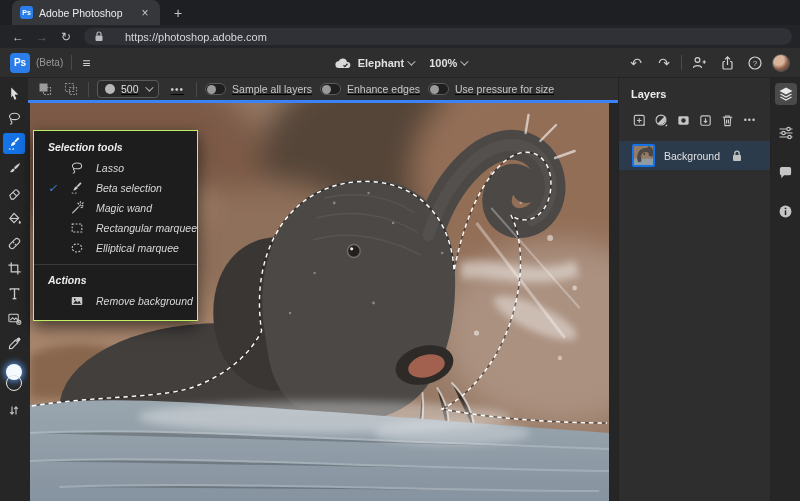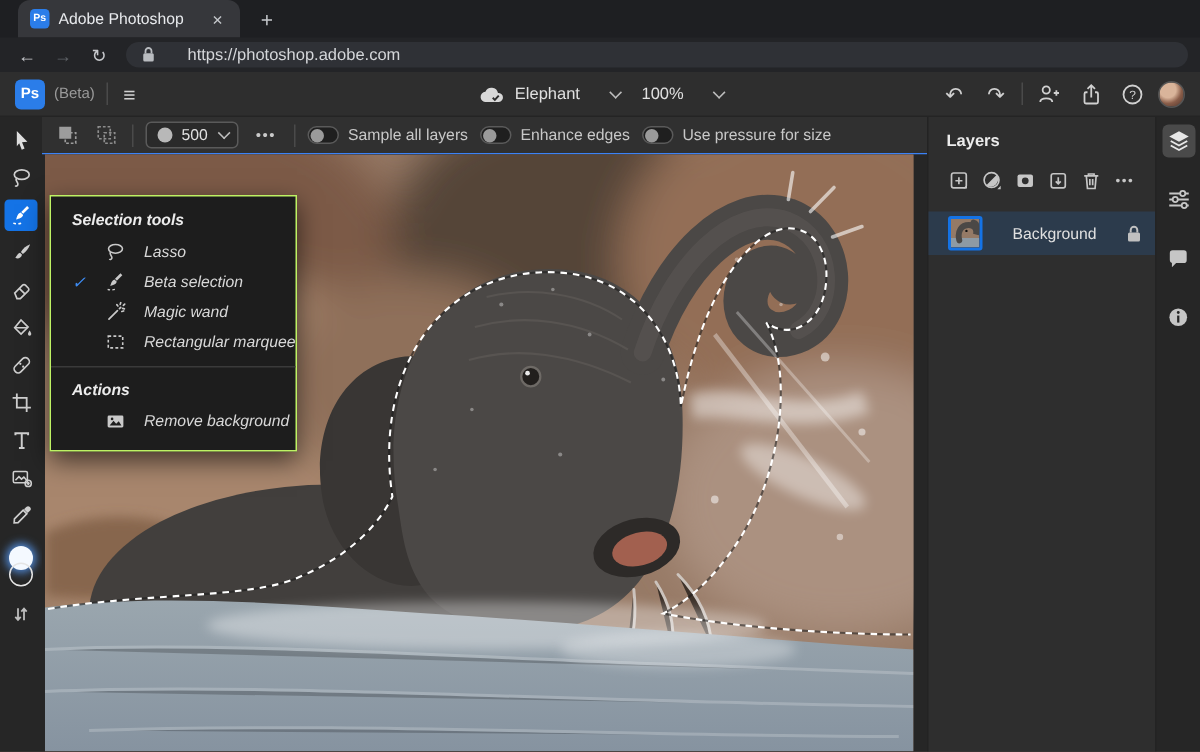--- a/index.html
+++ b/index.html
@@ -31,21 +31,21 @@
   .ps-header { height:30px; background:#2e2e2e; border-bottom:1px solid #242424;
     display:flex; align-items:center; padding:0 10px; position:relative; }
   .ps-logo { width:20px; height:20px; border-radius:4px; background:#2b7de9; color:#fff;
     font-size:10px; font-weight:bold; display:flex; align-items:center; justify-content:center; }
   .beta { color:#9a9a9a; font-size:10px; margin:0 8px 0 6px; }
   .vdiv { width:1px; height:15px; background:#4a4a4a; }
   .hamburger { color:#d0d0d0; font-size:14px; margin-left:10px; }
   .hdr-center { position:absolute; left:0; right:0; display:flex; justify-content:center;
     align-items:center; gap:6px; pointer-events:none; }
   .hdr-center > * { pointer-events:auto; }
-  .doc-name, .zoom-level { color:#e0e0e0; font-size:11px; display:flex; align-items:center; gap:19px; }
+  .doc-name, .zoom-level { color:#e0e0e0; font-size:11px; display:flex; align-items:center; gap:3px;font-weight:bold; }
   .chev { width:6px; height:6px; border-right:1.4px solid #bdbdbd; border-bottom:1.4px solid #bdbdbd;
     transform:rotate(45deg) translateY(-2px); display:inline-block; }
   .hdr-right { margin-left:auto; display:flex; align-items:center; gap:6px; z-index:1; }
   .hdr-btn { width:22px; height:22px; display:flex; align-items:center; justify-content:center;
     color:#d0d0d0; font-size:14px; }
   .avatar { width:18px; height:18px; border-radius:50%;
     background:radial-gradient(circle at 35% 30%, #d9b49a 0 35%, #8a5d49 60%, #4a322a 100%);
     border:1px solid #555; }
 
   
@@ -58,22 +58,22 @@
   .tool.active { background:#1473e6; color:#ffffff; }
   .tool svg { display:block; }
   .swatches { position:relative; width:20px; height:30px; margin-top:6px; }
   .fg-swatch { position:absolute; top:0; left:2px; width:16px; height:16px; border-radius:50%;
     background:#f4f9ff; box-shadow:0 0 6px 2px rgba(90,160,255,.8); }
   .bg-swatch { position:absolute; top:11px; left:2px; width:16px; height:16px; border-radius:50%;
     border:1.6px solid #e4e4e4; }
   .swap-tool { margin-top:4px; color:#bdbdbd; }
 
   .main { flex:1; display:flex; flex-direction:column; min-width:0; }
-  .options-bar { height:25px; background:#303030; border-bottom:1px solid #3b82f6;
-    display:flex; align-items:center; padding:0 8px; gap:8px; flex:none; }
+  .options-bar { height:25px; background:#303030; border-bottom:3px solid #3b82f6;
+    display:flex; align-items:center; padding:0 8px; gap:8px; flex:none;text-decoration:underline; }
   .opt-icon { width:18px; height:18px; display:flex; align-items:center; justify-content:center; color:#c9c9c9; }
   .size-pill { height:18px; border:1px solid #5a5a5a; border-radius:4px; background:#2a2a2a;
     display:flex; align-items:center; gap:6px; padding:0 7px; }
   .brush-dot { width:10px; height:10px; border-radius:50%; background:#b8b8b8; }
   .size-val { color:#e0e0e0; font-size:10.5px; }
   .more-btn { color:#c9c9c9; font-size:10px; letter-spacing:1px; padding:0 4px; }
   .toggle-group { display:flex; align-items:center; gap:6px; }
   .switch { width:21px; height:12px; border-radius:6px; background:#1f1f1f; border:1px solid #5a5a5a; position:relative; }
   .switch .knob { position:absolute; top:0.5px; left:1px; width:9px; height:9px; border-radius:50%; background:#9a9a9a; }
   .toggle-label { color:#c8c8c8; font-size:10.5px; white-space:nowrap; }
@@ -94,21 +94,21 @@
 
   
   .layers-panel { width:152px; background:#2e2e2e; border-left:1px solid #232323; flex:none;
     display:flex; flex-direction:column; }
   .layers-title { color:#ececec; font-size:11px; font-weight:bold; padding:10px 0 0 12px; }
   .layers-actions { display:flex; align-items:center; justify-content:space-between;
     padding:12px 12px 0 12px; color:#c6c6c6; }
   .layers-actions .la { width:16px; height:16px; display:flex; align-items:center; justify-content:center; }
   .la-more { font-size:9px; letter-spacing:1px; }
   .layer-row { margin-top:13px; height:29px; background:#2c3b4c; display:flex; align-items:center;
-    padding:0 28px 0 13px; gap:20px; }
+    padding:0 28px 0 13px; gap:9px; }
   .layer-thumb { width:23px; height:23px; border:2px solid #1473e6; border-radius:2px; overflow:hidden; flex:none; }
   .layer-thumb svg { width:100%; height:100%; display:block; }
   .layer-name { color:#e0e0e0; font-size:10.5px; flex:1; }
   .layer-lock { color:#c0c0c0; display:flex; }
 
   
   .right-strip { width:30px; background:#262626; border-left:1px solid #232323; flex:none;
     display:flex; flex-direction:column; align-items:center; padding-top:5px; gap:17px; }
   .strip-btn { width:22px; height:22px; border-radius:4px; display:flex; align-items:center;
     justify-content:center; color:#c6c6c6; }
@@ -465,20 +465,29 @@
           <div class="menu-item">
             <span class="mi-check"></span>
             <span class="mi-icon">
               <svg width="14" height="14" viewBox="0 0 16 16" fill="none" stroke="#c9c9c9" stroke-width="1.2">
                   <rect x="2.5" y="3.5" width="11" height="9" stroke-dasharray="2.2 1.7"></rect>
                 </svg>
             </span>
             <span class="mi-label">Rectangular marquee</span>
           </div>
 
+          <div class="menu-item">
+            <span class="mi-check"></span>
+            <span class="mi-icon">
+              <svg width="14" height="14" viewBox="0 0 16 16" fill="none" stroke="#c9c9c9" stroke-width="1.2">
+                  <ellipse cx="8" cy="8" rx="5.5" ry="4.6" stroke-dasharray="2.2 1.7"></ellipse>
+                </svg>
+            </span>
+            <span class="mi-label">Elliptical marquee</span>
+          </div>
 
           <div class="menu-sep"></div>
           <div class="menu-title">Actions</div>
 
 
           <div class="menu-item">
             <span class="mi-check"></span>
             <span class="mi-icon">
               <svg width="14" height="14" viewBox="0 0 16 16">
                   <rect x="2" y="3.5" width="12" height="9" rx="1" fill="#c9c9c9"></rect>

